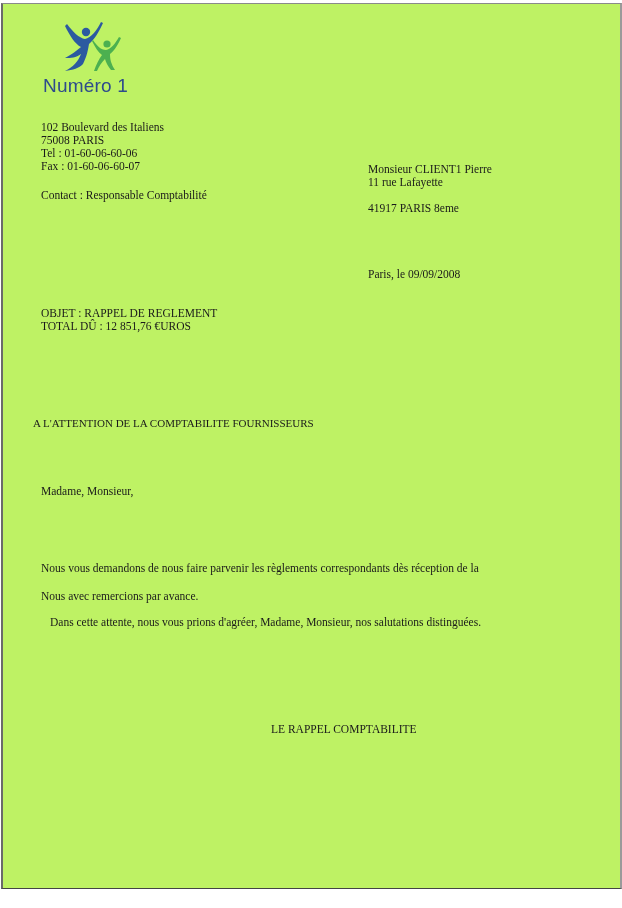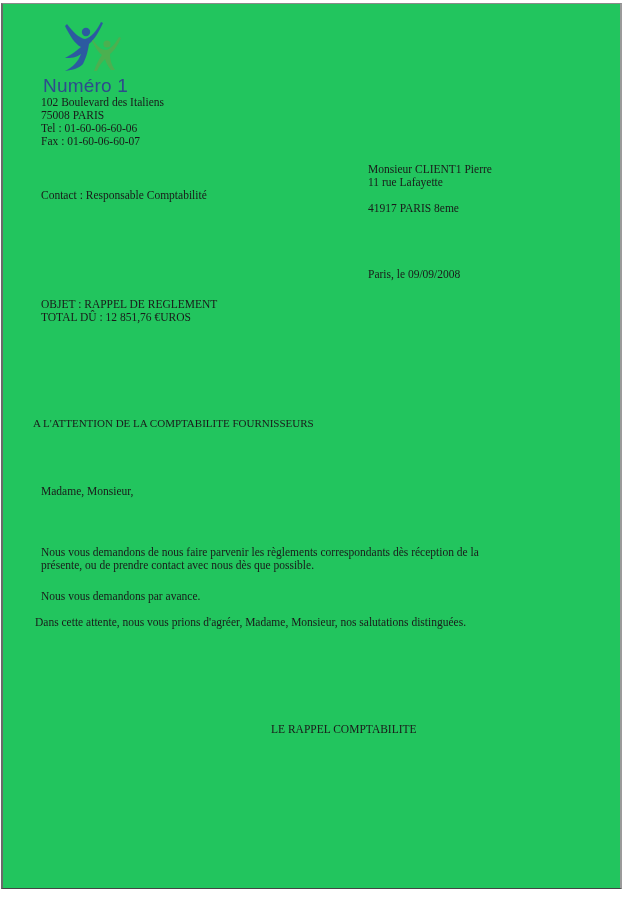--- a/index.html
+++ b/index.html
@@ -1,21 +1,21 @@
 <!DOCTYPE html>
 <html><head>
   <meta charset="utf-8">
   <style>
     html, body { margin: 0; padding: 0; background: #ffffff; }
     body { width: 622px; height: 908px; position: relative; overflow: hidden; }
     .page {
       position: absolute; left: 1px; top: 3px; width: 617px; height: 884px;
       border-left: 2px solid #6a6a6a; border-top: 1px solid #8a8a8a;
       border-right: 2px solid #9a9a9a; border-bottom: 1px solid #444;
-      background: #22c55e;
+      background: #bef264;
       font-family: "Liberation Serif", "DejaVu Serif", serif;
       color: #1a1a1a;
     }
     .abs { position: absolute; white-space: nowrap; }
     .t { font-size: 11.5px; line-height: 13px; }
     .logo { position: absolute; left: 58px; top: 14px; width: 64px; height: 56px; }
     .brand {
       position: absolute; left: 40px; top: 71px;
       font-family: "Liberation Sans", "DejaVu Sans", sans-serif;
       font-size: 19px; color: #2e4b8c; letter-spacing: 0.2px;
@@ -31,48 +31,47 @@
   <svg class="logo" viewBox="0 0 64 56">
 
     <circle cx="25" cy="14" r="4.2" fill="#2c5aa0"></circle>
     <path d="M6 6 C12 14 18 20 24 21 C30 20 36 12 40 4 L42 5 C38 14 33 22 28 26 C27 32 26 38 22 46 C18 50 12 52 4 53 C12 49 17 44 20 36 C15 40 10 40 4 40 C10 37 15 33 20 29 C14 26 9 18 4 8 Z" fill="#2c5aa0"></path>
 
     <circle cx="46" cy="26" r="3.6" fill="#4cb050"></circle>
     <path d="M32 22 C36 28 40 32 45 32 C50 31 54 26 58 19 L60 20 C57 27 53 33 49 36 C49 41 50 46 54 52 L50 52 C47 48 45 45 44 41 C41 44 38 48 36 53 L33 53 C35 47 38 41 41 37 C37 34 34 29 31 23 Z" fill="#4cb050"></path>
   </svg>
   <div class="brand">Numéro 1</div>
 
-  <div class="abs t" style="left:38px; top:92px;">
+  <div class="abs t" style="left:38px; top:117px;">
     <span class="line">102 Boulevard des Italiens</span>
     <span class="line">75008 PARIS</span>
     <span class="line">Tel : 01-60-06-60-06</span>
     <span class="line">Fax : 01-60-06-60-07</span>
   </div>
 
   <div class="abs t" style="left:38px; top:185px;">Contact : Responsable Comptabilité</div>
 
   <div class="abs t bold" style="left:365px; top:159px;">
     <span class="line">Monsieur CLIENT1 Pierre</span>
     <span class="line">11 rue Lafayette</span>
     <span class="line" style="margin-top:13px;">41917 PARIS 8eme</span>
   </div>
 
   <div class="abs t" style="left:365px; top:264px;text-align:center;">Paris, le 09/09/2008</div>
 
-  <div class="abs t" style="left:38px; top:294px;">
+  <div class="abs t" style="left:38px; top:303px;">
     <span class="line">OBJET : RAPPEL DE REGLEMENT</span>
     <span class="line">TOTAL DÛ : 12 851,76 €UROS</span>
   </div>
 
   <div class="abs t bold" style="left:30px; top:413px; font-size:11px;">A L'ATTENTION DE LA COMPTABILITE FOURNISSEURS</div>
 
   <div class="abs t" style="left:38px; top:481px;">Madame, Monsieur,</div>
 
-  <div class="abs t" style="left:38px; top:542px;">
+  <div class="abs t" style="left:38px; top:558px;">
     <span class="line">Nous vous demandons de nous faire parvenir les règlements correspondants dès réception de la</span>
-    <span class="line">présente, ou de prendre contact avec nous dès que possible.</span>
   </div>
 
-  <div class="abs t" style="left:38px; top:586px;">Nous vous demandons par avance.</div>
-  <div class="abs t" style="left:32px; top:612px;">Dans cette attente, nous vous prions d'agréer, Madame, Monsieur, nos salutations distinguées.</div>
+  <div class="abs t" style="left:38px; top:586px;">Nous avec remercions par avance.</div>
+  <div class="abs t" style="left:47px; top:612px;">Dans cette attente, nous vous prions d'agréer, Madame, Monsieur, nos salutations distinguées.</div>
 
   <div class="abs t" style="left:268px; top:719px;">LE RAPPEL COMPTABILITE</div>
 </div>
 
 </body></html>

